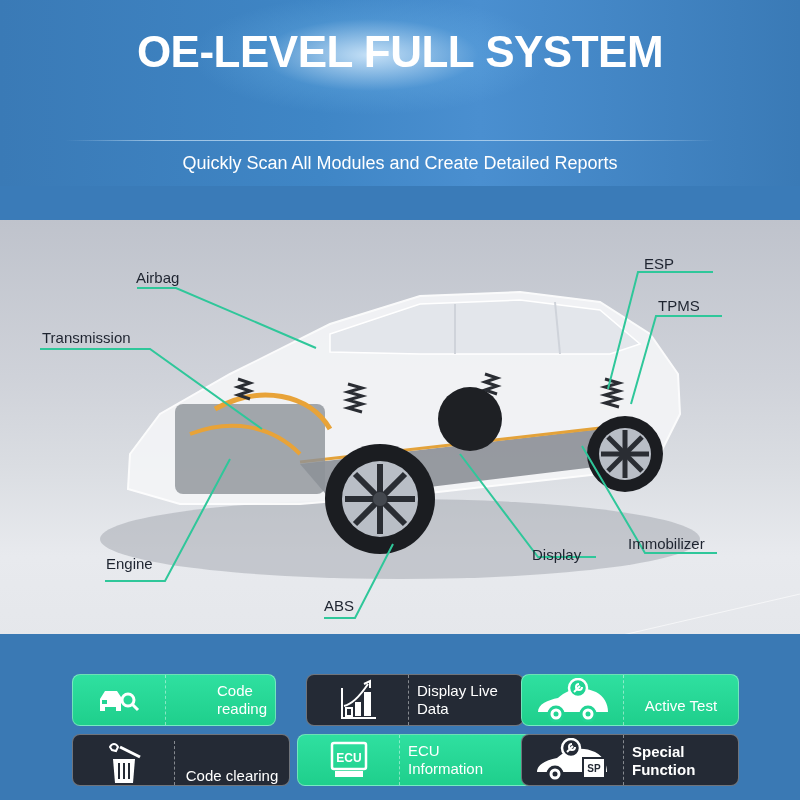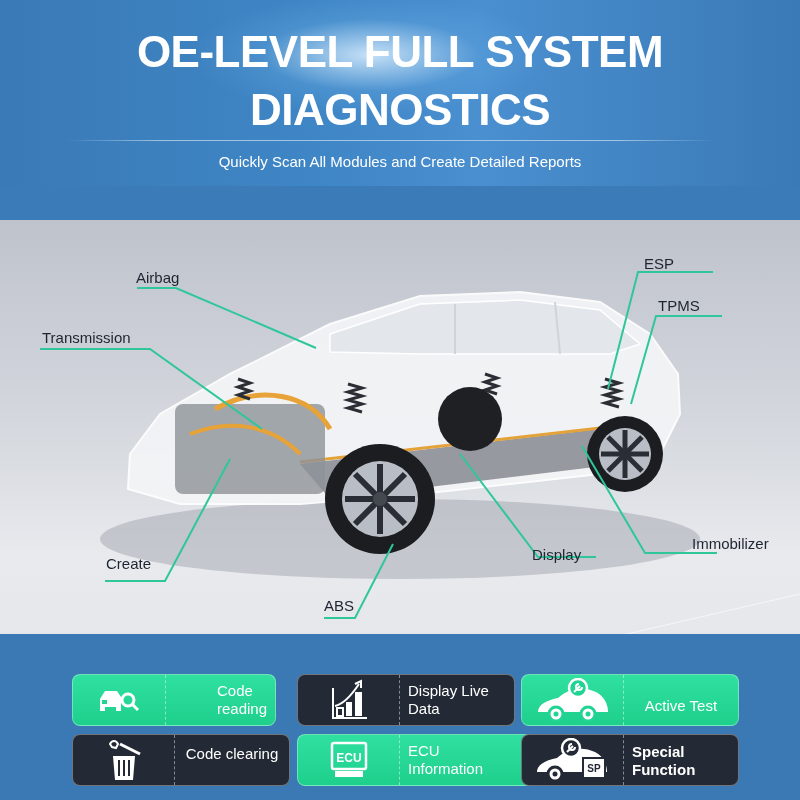--- a/index.html
+++ b/index.html
@@ -16,21 +16,21 @@
     position:absolute; left:0; width:800px; text-align:center; color:#fff;
     font-weight:bold; font-size:44px; letter-spacing:-0.5px; line-height:1;
   }
   .title.l1 { top:30px; }
   .title.l2 { top:88px; }
   .header-rule {
     position:absolute; left:65px; top:140px; width:650px; height:1px;
     background:linear-gradient(90deg, rgba(255,255,255,0), rgba(200,225,245,0.7) 15%, rgba(200,225,245,0.7) 85%, rgba(255,255,255,0));
   }
   .subtitle {
-    position:absolute; left:0; top:153px; width:800px; text-align:center; color:#fff; font-size:15px;
+    position:absolute; left:0; top:153px; width:800px; text-align:center; color:#fff; font-size:18px;
   }
 
   
   .scene {
     position:absolute; left:0; top:186px; width:800px; height:448px;
     background: linear-gradient(180deg, #bfc3cc 0%, #cfd2d9 35%, #dadde2 55%, #e8eaee 75%, #e4e6ea 100%);
     overflow:hidden;
     margin-top:34px;
   }
   .scene svg { position:absolute; left:0; top:0; }
@@ -54,21 +54,20 @@
   .feat .txt { flex:1; display:flex; align-items:center; justify-content:center; color:#fff; font-size:15px; line-height:1.2; text-align:left; padding:0 8px; }
   .feat .txt.top { align-items:flex-start; padding-top:8px; font-size:15px;font-weight:bold; }
 </style>
 </head>
 <body>
 
 <div class="page">
 
   <div class="header">
     <div class="title l1">OE-LEVEL FULL SYSTEM</div>
-    <div class="title l2">DIAGNOSTICS</div>
     <div class="header-rule"></div>
     <div class="subtitle">Quickly Scan All Modules and Create Detailed Reports</div>
   </div>
 
   <div class="scene">
     <svg width="800" height="448" viewBox="0 186 800 448">
 
       <ellipse cx="400" cy="505" rx="300" ry="40" fill="#9a9ea6" opacity="0.45"></ellipse>
 
       <path d="M128 455 L130 420 L160 380 L230 340 L330 290 L420 262 L520 258 L600 268 L650 300 L678 340 L680 380 L660 420 L600 440 L420 460 L300 470 L180 470 Z" fill="#f4f5f7" stroke="#ffffff" stroke-width="2" opacity="0.92"></path>
@@ -121,43 +120,43 @@
         <polyline points="324,584 355,584 393,510"></polyline>
         <polyline points="596,523 538,523 460,420"></polyline>
         <polyline points="717,519 645,519 582,412"></polyline>
         <polyline points="713,238 638,238 608,355"></polyline>
         <polyline points="722,282 656,282 631,370"></polyline>
       </g>
     </svg>
 
     <div class="label" style="left:136px; top:50px;">Airbag</div>
     <div class="label" style="left:42px; top:110px;">Transmission</div>
-    <div class="label" style="left:106px; top:336px;">Create</div>
+    <div class="label" style="left:106px; top:336px;">Engine</div>
     <div class="label" style="left:324px; top:378px;">ABS</div>
     <div class="label" style="left:532px; top:327px;">Display</div>
-    <div class="label" style="left:692px; top:316px;">Immobilizer</div>
+    <div class="label" style="left:628px; top:316px;">Immobilizer</div>
     <div class="label" style="left:644px; top:36px;">ESP</div>
     <div class="label" style="left:658px; top:78px;">TPMS</div>
   </div>
 
   <div class="bottom">
 
     <div class="feat green" style="left:72px; top:40px; width:204px;gap:43px;">
       <div class="ico">
         <svg width="44" height="30" viewBox="0 0 44 30">
           <path d="M3 26 V14 L8 6 H20 L24 12 V26 H19 V22 H8 V26 Z" fill="#fff"></path>
           <rect x="5" y="15" width="5" height="4" fill="#22d494"></rect>
           <circle cx="31" cy="15" r="6" fill="none" stroke="#fff" stroke-width="3"></circle>
           <line x1="35" y1="19" x2="41" y2="25" stroke="#fff" stroke-width="3"></line>
         </svg>
       </div>
       <div class="txt">Code reading</div>
     </div>
 
-    <div class="feat dark" style="left:297px; top:40px; width:218px;">
+    <div class="feat dark" style="left:306px; top:40px; width:218px;">
       <div class="ico">
         <svg width="40" height="44" viewBox="0 0 40 44">
           <line x1="4" y1="10" x2="4" y2="40" stroke="#fff" stroke-width="2"></line>
           <line x1="3" y1="40" x2="38" y2="40" stroke="#fff" stroke-width="2"></line>
           <rect x="8" y="30" width="6" height="8" fill="none" stroke="#fff" stroke-width="2"></rect>
           <rect x="17" y="24" width="6" height="14" fill="#fff"></rect>
           <rect x="26" y="14" width="7" height="24" fill="#fff"></rect>
           <path d="M6 28 C15 26 22 18 30 6" stroke="#fff" stroke-width="2" fill="none"></path>
           <path d="M26 6 L32 3 L32 10" stroke="#fff" stroke-width="2" fill="none"></path>
         </svg>
@@ -173,21 +172,21 @@
           <circle cx="52" cy="36" r="7" fill="#fff" stroke="#22d494" stroke-width="3"></circle>
           <circle cx="20" cy="36" r="2.5" fill="#22d494"></circle>
           <circle cx="52" cy="36" r="2.5" fill="#22d494"></circle>
           <circle cx="42" cy="10" r="9" fill="#22d494" stroke="#fff" stroke-width="2.5"></circle>
           <path d="M38 14 L44 8 M43 6 a3 3 0 1 0 3 3" stroke="#fff" stroke-width="2" fill="none"></path>
         </svg>
       </div>
       <div class="txt" style="align-items:flex-start; padding-top:22px;">Active Test</div>
     </div>
 
-    <div class="feat dark" style="left:72px; top:100px; width:218px;">
+    <div class="feat dark" style="left:72px; top:100px; width:218px;align-items:flex-end;">
       <div class="ico">
         <svg width="36" height="44" viewBox="0 0 36 44">
           <path d="M4 6 C6 2 10 2 12 6 L10 10 L6 9 Z" fill="none" stroke="#fff" stroke-width="2"></path>
           <line x1="14" y1="6" x2="34" y2="16" stroke="#fff" stroke-width="3"></line>
           <path d="M7 18 H29 L27 42 H9 Z" fill="#fff"></path>
           <g stroke="#242a35" stroke-width="2">
             <line x1="13" y1="22" x2="13" y2="38"></line>
             <line x1="18" y1="22" x2="18" y2="38"></line>
             <line x1="23" y1="22" x2="23" y2="38"></line>
           </g>

